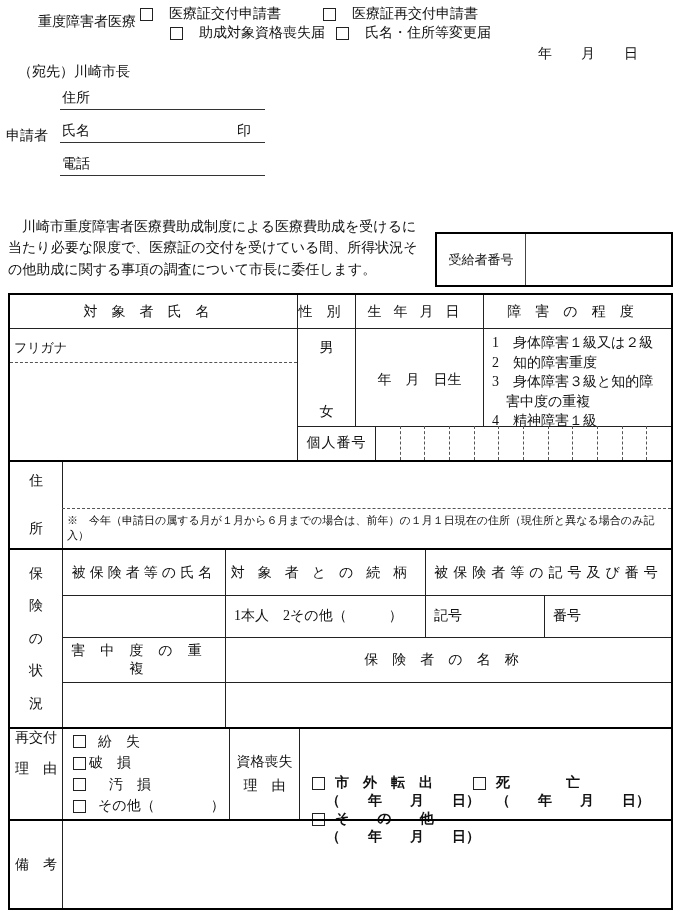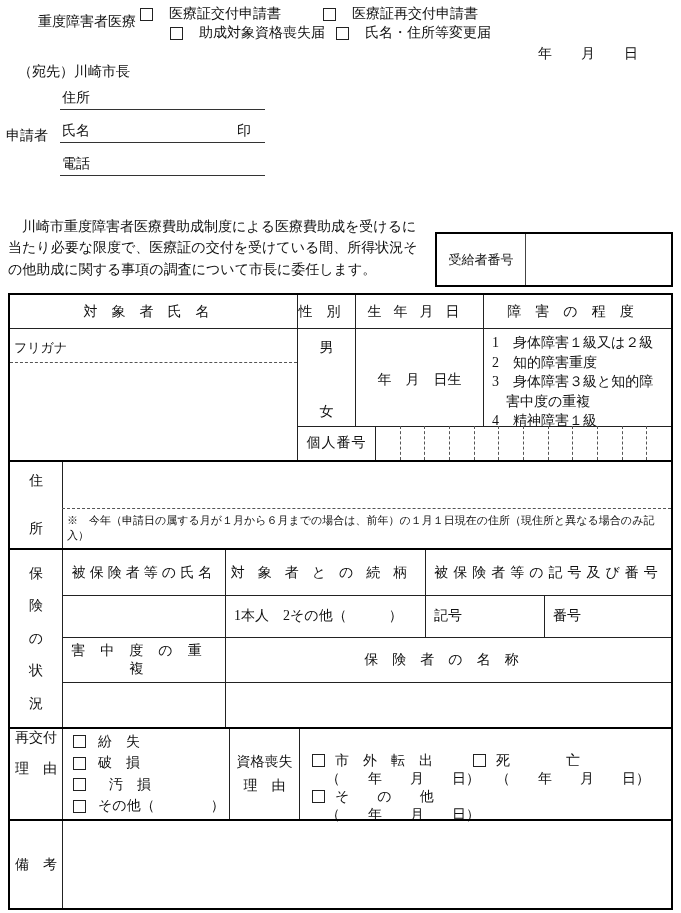--- a/index.html
+++ b/index.html
@@ -182,40 +182,40 @@
     <div class="abs vstack" style="left:0;top:434px;width:52px;height:90px;justify-content:flex-start;gap:13px;">
       <span>再交付</span>
       <span>理　由</span>
     </div>
 
     <div class="abs" style="left:53px;top:434px;width:166px;height:90px;display:flex;flex-direction:column;justify-content:space-evenly;padding-left:10px;box-sizing:border-box;">
       <div class="row" style="gap:12px;">
         <span class="cb"></span>
         <span>紛　失</span>
       </div>
-      <div class="row" style="gap:12px;">
+      <div class="row" style="gap:3px;">
         <span class="cb"></span>
         <span>破　損</span>
       </div>
       <div class="row" style="gap:23px;">
         <span class="cb"></span>
         <span>汚　損</span>
       </div>
       <div class="row" style="gap:12px;">
         <span class="cb"></span>
         <span>その他（　　　　）</span>
       </div>
     </div>
 
     <div class="abs vstack" style="left:220px;top:434px;width:69px;height:90px;justify-content:center;gap:6px;">
       <span>資格喪失</span>
       <span>理　由</span>
     </div>
 
-    <div class="abs" style="left:290px;top:434px;width:371px;height:117px;display:flex;flex-direction:column;justify-content:center;padding-left:12px;box-sizing:border-box;">
+    <div class="abs" style="left:290px;top:434px;width:371px;height:117px;display:flex;flex-direction:column;justify-content:flex-end;padding-left:12px;box-sizing:border-box;font-weight:bold;">
       <div class="row">
         <span class="cb"></span>
         <span style="margin-left:10px;">市　外　転　出</span>
         <span class="cb" style="margin-left:40px;"></span>
         <span style="margin-left:10px;">死　　　　亡</span>
       </div>
       <div class="row" style="padding-left:14px;">
         <span>（　　年　　月　　日）</span>
         <span style="margin-left:16px;">（　　年　　月　　日）</span>
       </div>

